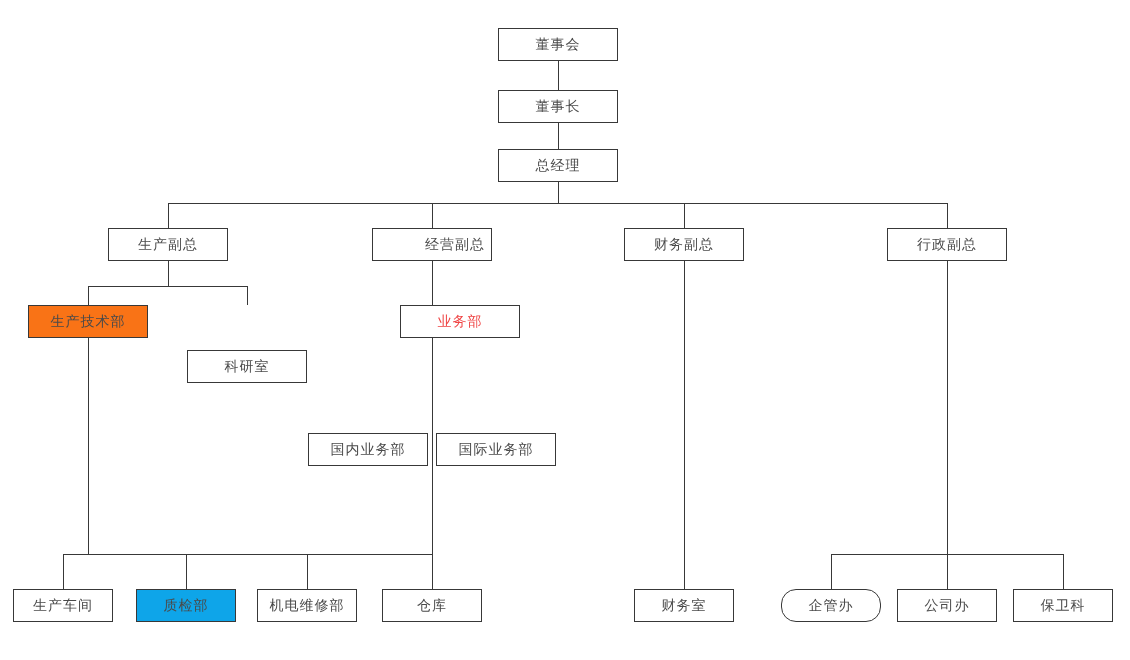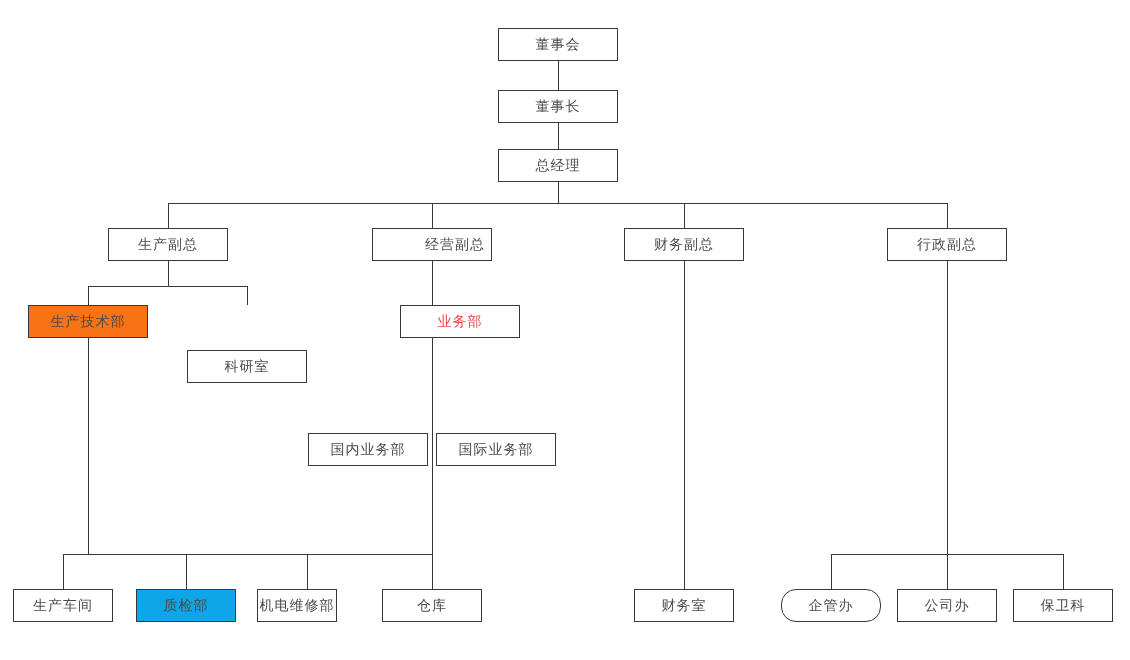--- a/index.html
+++ b/index.html
@@ -44,21 +44,21 @@
     <div class="node" style="left: 372px; top: 228px; width: 120px; height: 33px; border-color: rgb(56, 56, 56); background: rgb(255, 255, 255); color: rgb(74, 74, 74); padding-left: 46px;">经营副总</div>
     <div class="node" style="left: 624px; top: 228px; width: 120px; height: 33px; border-color: rgb(56, 56, 56); background: rgb(255, 255, 255); color: rgb(74, 74, 74);">财务副总</div>
     <div class="node" style="left: 887px; top: 228px; width: 120px; height: 33px; border-color: rgb(56, 56, 56); background: rgb(255, 255, 255); color: rgb(74, 74, 74);">行政副总</div>
     <div class="node" style="left: 28px; top: 305px; width: 120px; height: 33px; border-color: rgb(56, 56, 56); background: #f97316; color: rgb(74, 74, 74);">生产技术部</div>
     <div class="node" style="left: 187px; top: 305px; width: 120px; height: 33px; border-color: rgb(56, 56, 56); background: rgb(255, 255, 255); color: rgb(74, 74, 74); margin-top: 45px;">科研室</div>
     <div class="node" style="left: 372px; top: 305px; width: 120px; height: 33px; border-color: rgb(56, 56, 56); background: rgb(255, 255, 255); color: #ef4444; margin-left: 28px;">业务部</div>
     <div class="node" style="left: 308px; top: 433px; width: 120px; height: 33px; border-color: rgb(56, 56, 56); background: rgb(255, 255, 255); color: rgb(74, 74, 74);">国内业务部</div>
     <div class="node" style="left: 436px; top: 433px; width: 120px; height: 33px; border-color: rgb(56, 56, 56); background: rgb(255, 255, 255); color: rgb(74, 74, 74);">国际业务部</div>
     <div class="node" style="left: 13px; top: 589px; width: 100px; height: 33px; border-color: rgb(56, 56, 56); background: rgb(255, 255, 255); color: rgb(74, 74, 74);">生产车间</div>
     <div class="node" style="left: 136px; top: 589px; width: 100px; height: 33px; border-color: rgb(56, 56, 56); background: #0ea5e9; color: rgb(74, 74, 74);">质检部</div>
-    <div class="node" style="left: 257px; top: 589px; width: 80px; height: 33px; border-color: rgb(56, 56, 56); background: rgb(255, 255, 255); color: rgb(74, 74, 74);">机电维修部</div>
+    <div class="node" style="left: 257px; top: 589px; width: 100px; height: 33px; border-color: rgb(56, 56, 56); background: rgb(255, 255, 255); color: rgb(74, 74, 74);">机电维修部</div>
     <div class="node" style="left: 382px; top: 589px; width: 100px; height: 33px; border-color: rgb(56, 56, 56); background: rgb(255, 255, 255); color: rgb(74, 74, 74);">仓库</div>
     <div class="node" style="left: 634px; top: 589px; width: 100px; height: 33px; border-color: rgb(56, 56, 56); background: rgb(255, 255, 255); color: rgb(74, 74, 74);">财务室</div>
     <div class="node" style="left: 781px; top: 589px; width: 100px; height: 33px; border-color: rgb(56, 56, 56); background: rgb(255, 255, 255); color: rgb(74, 74, 74); border-radius: 15px;">企管办</div>
     <div class="node" style="left: 897px; top: 589px; width: 100px; height: 33px; border-color: rgb(56, 56, 56); background: rgb(255, 255, 255); color: rgb(74, 74, 74);">公司办</div>
     <div class="node" style="left: 1013px; top: 589px; width: 100px; height: 33px; border-color: rgb(56, 56, 56); background: rgb(255, 255, 255); color: rgb(74, 74, 74);">保卫科</div>
     <div class="edge" style="background: rgb(56, 56, 56); left: 558px; top: 61px; width: 1px; height: 29px;"></div>
     <div class="edge" style="background: rgb(56, 56, 56); left: 558px; top: 123px; width: 1px; height: 26px;"></div>
     <div class="edge" style="background: rgb(56, 56, 56); left: 558px; top: 182px; width: 1px; height: 21px;"></div>
     <div class="edge" style="background: rgb(56, 56, 56); left: 168px; top: 203px; width: 779px; height: 1px;"></div>
     <div class="edge" style="background: rgb(56, 56, 56); left: 168px; top: 203px; width: 1px; height: 25px;"></div>

